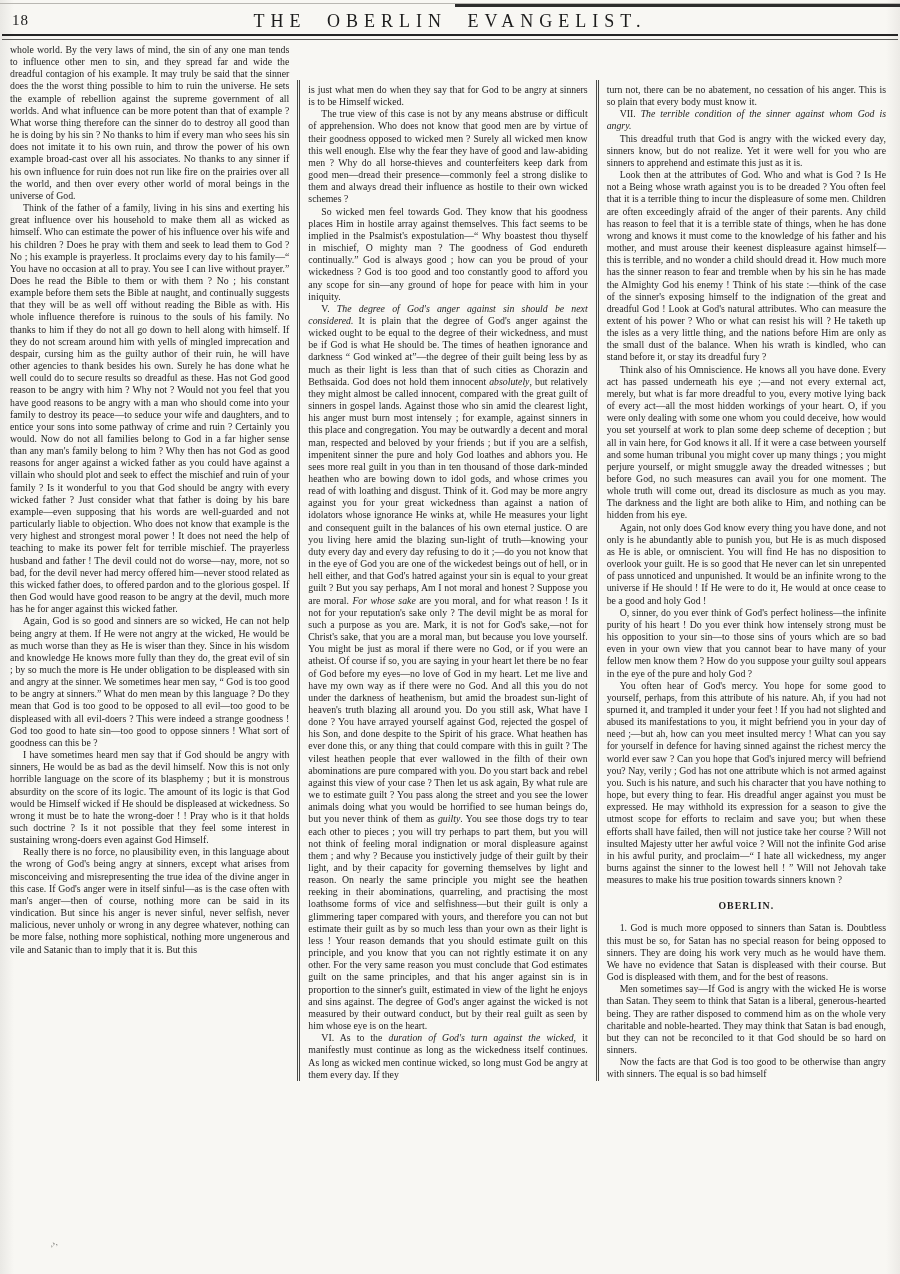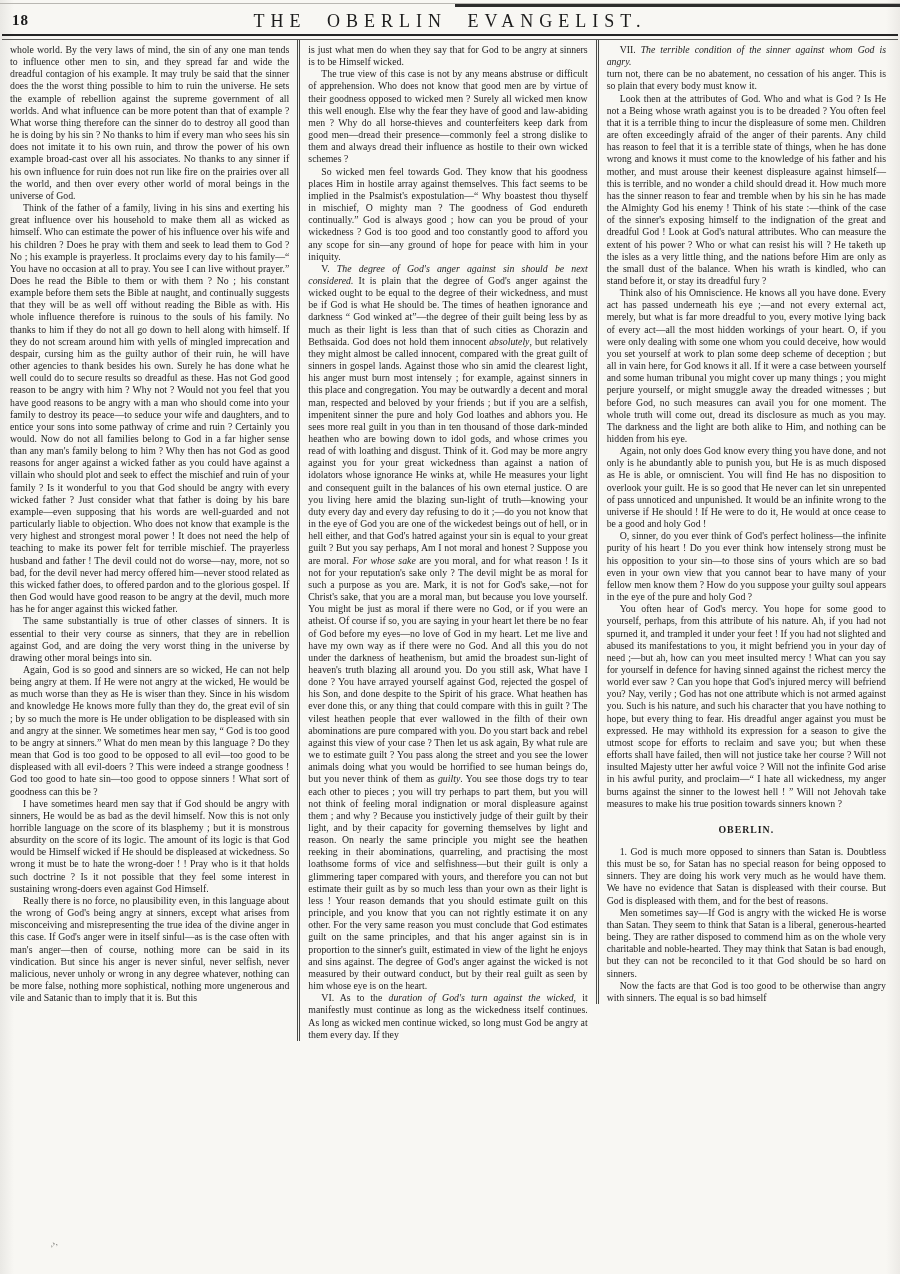--- a/index.html
+++ b/index.html
@@ -12,42 +12,42 @@
   }
   .page{
     width:900px;height:1274px;position:relative;
     background:linear-gradient(90deg,#e9e8e4 0px,#f8f7f3 14px,#f8f7f3 886px,#eceae6 900px);
   }
   .scan-top-line{position:absolute;top:3px;left:0;width:100%;height:1px;background:#b9b7b2;}
   .scan-top-line-dark{position:absolute;top:4px;left:455px;width:445px;height:3px;background:#2c2c2c;}
   .masthead{position:relative;height:42px;}
   .page-number{
     position:absolute;left:12px;top:12px;
-    font-size:15px;font-weight:bold;letter-spacing:1px;
+    font-size:15px;font-weight:normal;letter-spacing:1px;
   }
   .page-title{
     position:absolute;left:0;right:0;top:11px;text-align:center;
     font-size:18px;font-weight:normal;letter-spacing:6px;word-spacing:10px;
   }
   .masthead-rule{
     position:absolute;left:2px;right:2px;top:34px;height:3px;
     border-top:2px solid #242424;border-bottom:1px solid #5a5a57;
   }
   .columns{
     position:absolute;top:40px;left:2px;right:6px;height:1218px;
     display:flex;align-items:flex-start;
   }
   .col{
     flex:1 1 0;min-width:0;
     padding:4px 8px 0 8px;
     text-align:justify;
     font-size:9.8px;line-height:12.15px;
     overflow:hidden;
   }
-  .col + .col{border-left:3px double #4a4a46;}
+  .col + .col{border-left:3px double #4a4a46;margin-top:40px;}
   p.para{margin:0;text-indent:13px;}
   p.para.noindent{text-indent:0;}
   p.para.center{text-align:center;text-indent:0;}
   p.para.spaced{margin:14px 0 10px 0;}
   .it{font-style:italic;}
   .bd{font-weight:bold;letter-spacing:1px;}
   .scan-specks{position:absolute;left:50px;bottom:24px;width:30px;height:14px;
     color:#6d6c68;font-size:8px;transform:rotate(-14deg);}
 </style>
 </head>
@@ -60,35 +60,35 @@
   <div class="masthead">
     <div class="page-number">18</div>
     <div class="page-title">THE OBERLIN EVANGELIST.</div>
     <div class="masthead-rule"></div>
   </div>
 
   <div class="columns">
     <div class="col">
         <p class="para noindent"><span>whole world.  By the very laws of mind, the sin of any one man tends to influence other men to sin, and they spread far and wide the dreadful contagion of his example.  It may truly be said that the sinner does the the worst thing possible to him to ruin the universe.  He sets the example of rebellion against the supreme government of all worlds.  And what influence can be more potent than that of example ?  What worse thing therefore can the sinner do to destroy all good than he is doing by his sin ?  No thanks to him if every man who sees his sin does not imitate it to his own ruin, and throw the power of his own example broad-cast over all his associates.  No thanks to any sinner if his own influence for ruin does not run like fire on the prairies over all the world, and then over every other world of moral beings in the universe of God.</span></p>
         <p class="para"><span>Think of the father of a family, living in his sins and exerting his great influence over his household to make them all as wicked as himself.  Who can estimate the power of his influence over his wife and his children ?  Does he pray with them and seek to lead them to God ?  No ; his example is prayerless.  It proclaims every day to his family—“ You have no occasion at all to pray.  You see I can live without prayer.”  Does he read the Bible to them or with them ?  No ; his constant example before them sets the Bible at naught, and continually suggests that they will be as well off without reading the Bible as with.  His whole influence therefore is ruinous to the souls of his family.  No thanks to him if they do not all go down to hell along with himself.  If they do not scream around him with yells of mingled imprecation and despair, cursing him as the guilty author of their ruin, he will have other agencies to thank besides his own.  Surely he has done what he well could do to secure results so dreadful as these.  Has not God good reason to be angry with him ?  Why not ?  Would not you feel that you have good reasons to be angry with a man who should come into your family to destroy its peace—to seduce your wife and daughters, and to entice your sons into some pathway of crime and ruin ?  Certainly you would.  Now do not all families belong to God in a far higher sense than any man's family belong to him ?  Why then has not God as good reasons for anger against a wicked father as you could have against a villain who should plot and seek to effect the mischief and ruin of your family ?  Is it wonderful to you that God should be angry with every wicked father ?  Just consider what that father is doing by his bare example—even supposing that his words are well-guarded and not particularly liable to objection.  Who does not know that example is the very highest and strongest moral power !  It does not need the help of teaching to make its power felt for terrible mischief.  The prayerless husband and father !  The devil could not do worse—nay, more, not so bad, for the devil never had mercy offered him—never stood related as this wicked father does, to offered pardon and to the glorious gospel.  If then God would have good reason to be angry at the devil, much more has he for anger against this wicked father.</span></p>
-        <p class="para"><span>The same substantially is true of other classes of sinners.  It is essential to their very course as sinners, that they are in rebellion against God, and are doing the very worst thing in the universe by drawing other moral beings into sin.</span></p>
         <p class="para"><span>Again, God is so good and sinners are so wicked, He can not help being angry at them.  If He were not angry at the wicked, He would be as much worse than they as He is wiser than they.  Since in his wisdom and knowledge He knows more fully than they do, the great evil of sin ; by so much the more is He under obligation to be displeased with sin and angry at the sinner.  We sometimes hear men say, “ God is too good to be angry at sinners.”  What do men mean by this language ?  Do they mean that God is too good to be opposed to all evil—too good to be displeased with all evil-doers ?  This were indeed a strange goodness !  God too good to hate sin—too good to oppose sinners !  What sort of goodness can this be ?</span></p>
         <p class="para"><span>I have sometimes heard men say that if God should be angry with sinners, He would be as bad as the devil himself.  Now this is not only horrible language on the score of its blasphemy ; but it is monstrous absurdity on the score of its logic.  The amount of its logic is that God would be Himself wicked if He should be displeased at wickedness.  So wrong it must be to hate the wrong-doer ! !  Pray who is it that holds such doctrine ?  Is it not possible that they feel some interest in sustaining wrong-doers even against God Himself.</span></p>
         <p class="para"><span>Really there is no force, no plausibility even, in this language about the wrong of God's being angry at sinners, except what arises from misconceiving and misrepresenting the true idea of the divine anger in this case.  If God's anger were in itself sinful—as is the case often with man's anger—then of course, nothing more can be said in its vindication.  But since his anger is never sinful, never selfish, never malicious, never unholy or wrong in any degree whatever, nothing can be more false, nothing more sophistical, nothing more ungenerous and vile and Satanic than to imply that it is.  But this</span></p>
       </div>
     <div class="col">
         <p class="para noindent"><span>is just what men do when they say that for God to be angry at sinners is to be Himself wicked.</span></p>
         <p class="para"><span>The true view of this case is not by any means abstruse or difficult of apprehension.  Who does not know that good men are by virtue of their goodness opposed to wicked men ?  Surely all wicked men know this well enough.  Else why the fear they have of good and law-abiding men ?  Why do all horse-thieves and counterfeiters keep dark from good men—dread their presence—commonly feel a strong dislike to them and always dread their influence as hostile to their own wicked schemes ?</span></p>
         <p class="para"><span>So wicked men feel towards God.  They know that his goodness places Him in hostile array against themselves.  This fact seems to be implied in the Psalmist's expostulation—“ Why boastest thou thyself in mischief, O mighty man ?  The goodness of God endureth continually.”  God is always good ; how can you be proud of your wickedness ?  God is too good and too constantly good to afford you any scope for sin—any ground of hope for peace with him in your iniquity.</span></p>
         <p class="para"><span>V.  </span><span class="it">The degree of God's anger against sin should be next considered.</span><span>  It is plain that the degree of God's anger against the wicked ought to be equal to the degree of their wickedness, and must be if God is what He should be.  The times of heathen ignorance and darkness “ God winked at”—the degree of their guilt being less by as much as their light is less than that of such cities as Chorazin and Bethsaida.  God does not hold them innocent </span><span class="it">absolutely</span><span>, but relatively they might almost be called innocent, compared with the great guilt of sinners in gospel lands.  Against those who sin amid the clearest light, his anger must burn most intensely ; for example, against sinners in this place and congregation.  You may be outwardly a decent and moral man, respected and beloved by your friends ; but if you are a selfish, impenitent sinner the pure and holy God loathes and abhors you.  He sees more real guilt in you than in ten thousand of those dark-minded heathen who are bowing down to idol gods, and whose crimes you read of with loathing and disgust.  Think of it.  God may be more angry against you for your great wickedness than against a nation of idolators whose ignorance He winks at, while He measures your light and consequent guilt in the balances of his own eternal justice.  O are you living here amid the blazing sun-light of truth—knowing your duty every day and every day refusing to do it ;—do you not know that in the eye of God you are one of the wickedest beings out of hell, or in hell either, and that God's hatred against your sin is equal to your great guilt ?  But you say perhaps, Am I not moral and honest ?  Suppose you are moral.  </span><span class="it">For whose sake</span><span> are you moral, and for what reason !  Is it not for your reputation's sake only ?  The devil might be as moral for such a purpose as you are.  Mark, it is not for God's sake,—not for Christ's sake, that you are a moral man, but because you love yourself.  You might be just as moral if there were no God, or if you were an atheist.  Of course if so, you are saying in your heart let there be no fear of God before my eyes—no love of God in my heart.  Let me live and have my own way as if there were no God.  And all this you do not under the darkness of heathenism, but amid the broadest sun-light of heaven's truth blazing all around you.  Do you still ask, What have I done ?  You have arrayed yourself against God, rejected the gospel of his Son, and done despite to the Spirit of his grace.  What heathen has ever done this, or any thing that could compare with this in guilt ?  The vilest heathen people that ever wallowed in the filth of their own abominations are pure compared with you.  Do you start back and rebel against this view of your case ?  Then let us ask again, By what rule are we to estimate guilt ?  You pass along the street and you see the lower animals doing what you would be horrified to see human beings do, but you never think of them as </span><span class="it">guilty</span><span>.  You see those dogs try to tear each other to pieces ; you will try perhaps to part them, but you will not think of feeling moral indignation or moral displeasure against them ; and why ?  Because you instictively judge of their guilt by their light, and by their capacity for governing themselves by light and reason.  On nearly the same principle you might see the heathen reeking in their abominations, quarreling, and practising the most loathsome forms of vice and selfishness—but their guilt is only a glimmering taper compared with yours, and therefore you can not but estimate their guilt as by so much less than your own as their light is less !  Your reason demands that you should estimate guilt on this principle, and you know that you can not rightly estimate it on any other.  For the very same reason you must conclude that God estimates guilt on the same principles, and that his anger against sin is in proportion to the sinner's guilt, estimated in view of the light he enjoys and sins against.  The degree of God's anger against the wicked is not measured by their outward conduct, but by their real guilt as seen by him whose eye is on the heart.</span></p>
         <p class="para"><span>VI.  As to the </span><span class="it">duration of God's turn against the wicked,</span><span> it manifestly must continue as long as the wickedness itself continues.  As long as wicked men continue wicked, so long must God be angry at them every day.  If they</span></p>
       </div>
     <div class="col">
+        <p class="para noindent"><span>turn not, there can be no abatement, no cessation of his anger.  This is so plain that every body must know it.</span></p>
         <p class="para"><span>VII.  </span><span class="it">The terrible condition of the sinner against whom God is angry.</span></p>
-        <p class="para noindent"><span>turn not, there can be no abatement, no cessation of his anger.  This is so plain that every body must know it.</span></p>
+        <p class="para"><span>This dreadful truth that God is angry with the wicked every day, sinners know, but do not realize.  Yet it were well for you who are sinners to apprehend and estimate this just as it is.</span></p>
         <p class="para"><span>Look then at the attributes of God.  Who and what is God ?  Is He not a Being whose wrath against you is to be dreaded ?  You often feel that it is a terrible thing to incur the displeasure of some men.  Children are often exceedingly afraid of the anger of their parents.  Any child has reason to feel that it is a terrible state of things, when he has done wrong and knows it must come to the knowledge of his father and his mother, and must arouse their keenest displeasure against himself—this is terrible, and no wonder a child should dread it.  How much more has the sinner reason to fear and tremble when by his sin he has made the Almighty God his enemy !  Think of his state :—think of the case of the sinner's exposing himself to the indignation of the great and dreadful God !  Look at God's natural attributes.  Who can measure the extent of his power ?  Who or what can resist his will ?  He taketh up the isles as a very little thing, and the nations before Him are only as the small dust of the balance.  When his wrath is kindled, who can stand before it, or stay its dreadful fury ?</span></p>
         <p class="para"><span>Think also of his Omniscience.  He knows all you have done.  Every act has passed underneath his eye ;—and not every external act, merely, but what is far more dreadful to you, every motive lying back of every act—all the most hidden workings of your heart.  O, if you were only dealing with some one whom you could deceive, how would you set yourself at work to plan some deep scheme of deception ; but all in vain here, for God knows it all.  If it were a case between yourself and some human tribunal you might cover up many things ; you might perjure yourself, or might smuggle away the dreaded witnesses ; but before God, no such measures can avail you for one moment.  The whole truth will come out, dread its disclosure as much as you may.  The darkness and the light are both alike to Him, and nothing can be hidden from his eye.</span></p>
         <p class="para"><span>Again, not only does God know every thing you have done, and not only is he abundantly able to punish you, but He is as much disposed as He is able, or omniscient.  You will find He has no disposition to overlook your guilt.  He is so good that He never can let sin unrepented of pass unnoticed and unpunished.  It would be an infinite wrong to the universe if He should !  If He were to do it, He would at once cease to be a good and holy God !</span></p>
         <p class="para"><span>O, sinner, do you ever think of God's perfect holiness—the infinite purity of his heart !  Do you ever think how intensely strong must be his opposition to your sin—to those sins of yours which are so bad even in your own view that you cannot bear to have many of your fellow men know them ?  How do you suppose your guilty soul appears in the eye of the pure and holy God ?</span></p>
         <p class="para"><span>You often hear of God's mercy.  You hope for some good to yourself, perhaps, from this attribute of his nature.  Ah, if you had not spurned it, and trampled it under your feet !  If you had not slighted and abused its manifestations to you, it might befriend you in your day of need ;—but ah, how can you meet insulted mercy !  What can you say for yourself in defence for having sinned against the richest mercy the world ever saw ?  Can you hope that God's injured mercy will befriend you?  Nay, verily ; God has not one attribute which is not armed against you.  Such is his nature, and such his character that you have nothing to hope, but every thing to fear.  His dreadful anger against you must be expressed.  He may withhold its expression for a season to give the utmost scope for efforts to reclaim and save you; but when these efforts shall have failed, then will not justice take her course ?  Will not insulted Majesty utter her awful voice ?  Will not the infinite God arise in his awful purity, and proclaim—“ I hate all wickedness, my anger burns against the sinner to the lowest hell ! ”  Will not Jehovah take measures to make his true position towards sinners known ?</span></p>
         <p class="para center spaced"><span class="bd">OBERLIN.</span></p>
         <p class="para"><span>1.  God is much more opposed to sinners than Satan is.  Doubtless this must be so, for Satan has no special reason for being opposed to sinners.  They are doing his work very much as he would have them.  We have no evidence that Satan is displeased with their course.  But God is displeased with them, and for the best of reasons.</span></p>
         <p class="para"><span>Men sometimes say—If God is angry with the wicked He is worse than Satan.  They seem to think that Satan is a liberal, generous-hearted being.  They are rather disposed to commend him as on the whole very charitable and noble-hearted.  They may think that Satan is bad enough, but they can not be reconciled to it that God should be so hard on sinners.</span></p>
         <p class="para"><span>Now the facts are that God is too good to be otherwise than angry with sinners.  The equal is so bad himself</span></p>
       </div>

